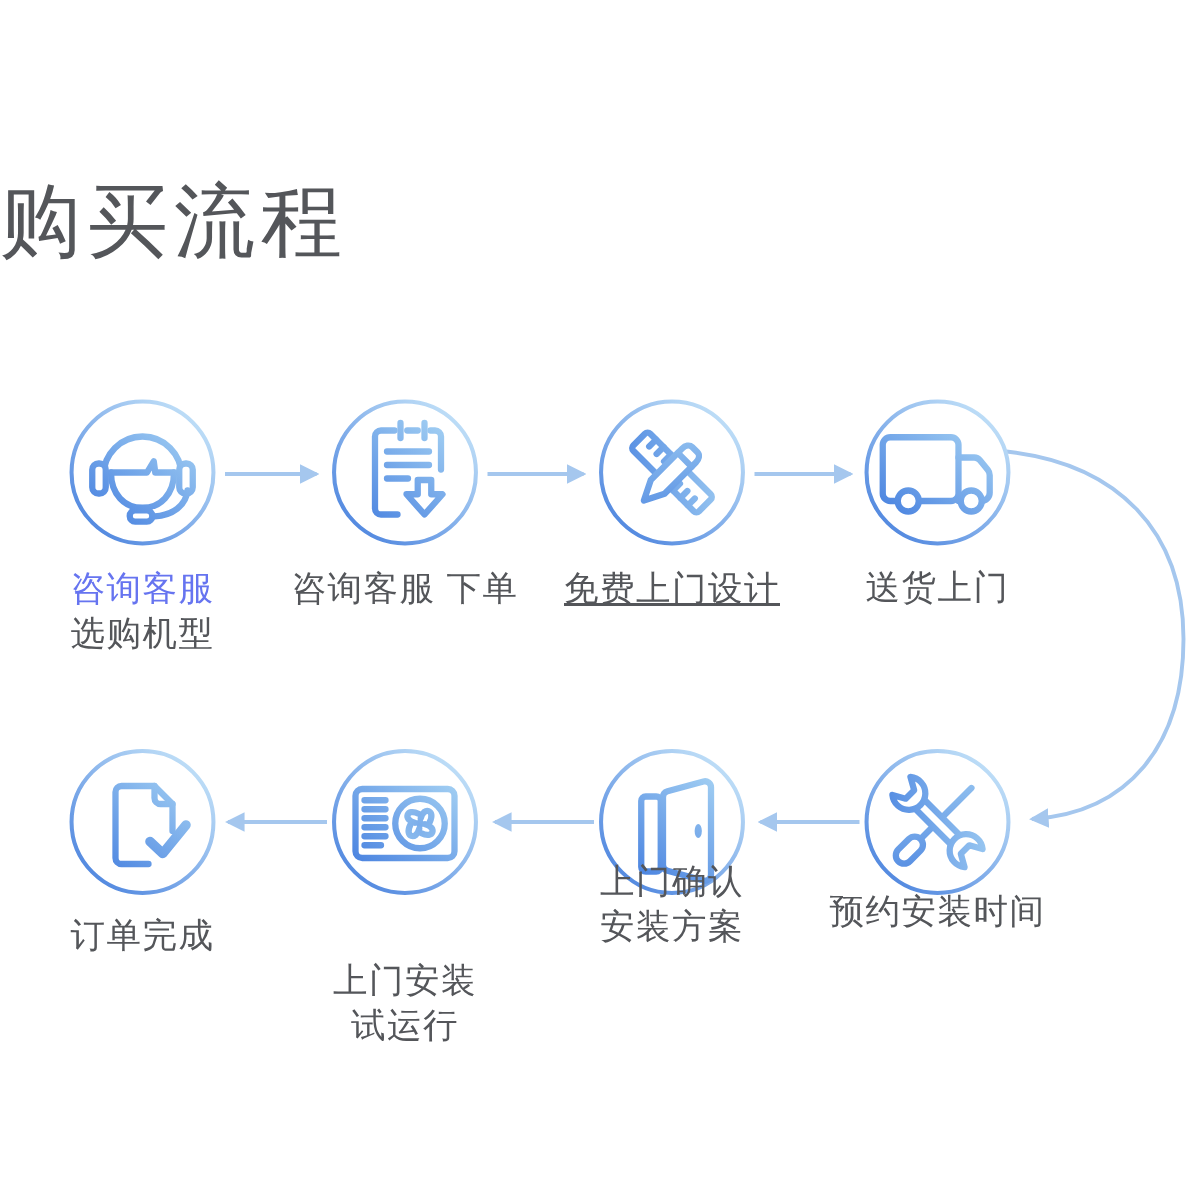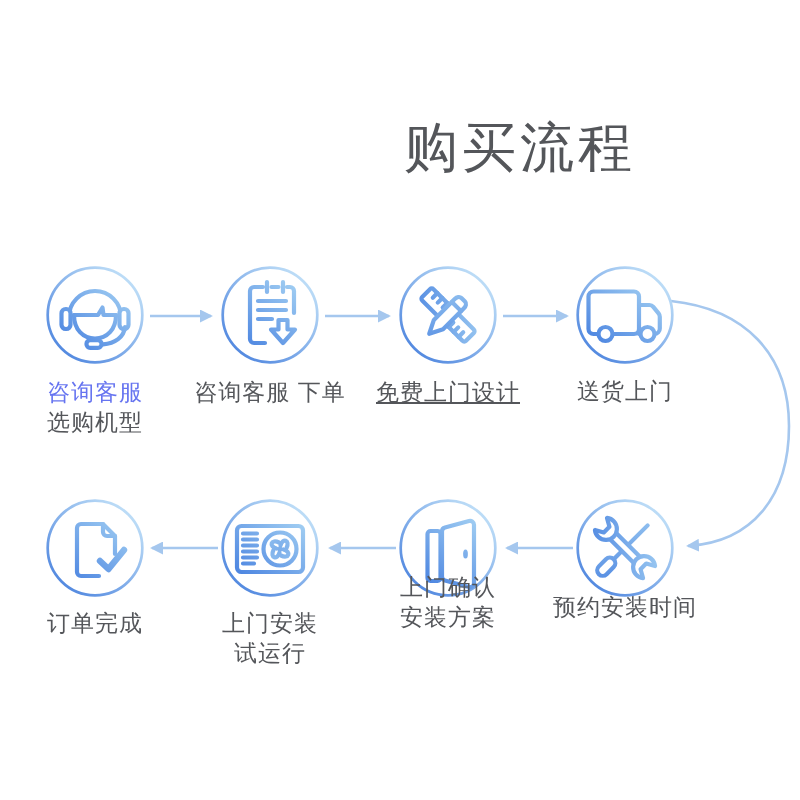--- a/index.html
+++ b/index.html
@@ -1,41 +1,41 @@
 <!DOCTYPE html>
 <html><head>
 <meta charset="utf-8">
 <style>
   html,body{margin:0;padding:0;background:#ffffff;}
   body{width:800px;height:800px;font-family:"Liberation Sans","DejaVu Sans",sans-serif;}
   .page{position:relative;width:800px;height:800px;background:#fff;overflow:hidden;}
 
   .title{
     position:absolute;top:112px;left:0;width:636px;
-    text-align:right;font-size:54px;font-weight:300;
+    text-align:left;font-size:54px;font-weight:300;
     letter-spacing:4px;color:#54565A;
   }
 
   .station{position:absolute;width:100px;height:100px;}
   .station svg{display:block;width:100px;height:100px;}
 
   
   .s0{left:45px;top:265px;}  .s1{left:220px;top:265px;}
   .s2{left:398px;top:265px;} .s3{left:575px;top:265px;}
   .s4{left:575px;top:498px;} .s5{left:398px;top:498px;}
   .s6{left:220px;top:498px;} .s7{left:45px;top:498px;}
 
   .label{
     position:absolute;width:220px;text-align:center;
     font-size:23px;line-height:30px;color:#54565A;letter-spacing:1px;
   }
   .l0{left:-15px;top:377px;} .l1{left:160px;top:377px;}
   .l2{left:338px;top:377px;text-decoration:underline;} .l3{left:515px;top:377px;font-family:Liberation Serif, serif;}
   .l4{left:515px;top:592px;} .l5{left:338px;top:572px;}
-  .l6{left:160px;top:608px;} .l7{left:-15px;top:608px;}
+  .l6{left:160px;top:638px;} .l7{left:-15px;top:608px;}
 
   .accent{color:#6674F0;}
   .line{display:block;}
 
   .arrows{position:absolute;left:0;top:0;width:800px;height:800px;pointer-events:none;}
 
   .ring{fill:none;stroke:url(#gradRing);stroke-width:2.7;}
   .ic{fill:none;stroke:url(#gradIcon);stroke-width:4.2;stroke-linecap:round;stroke-linejoin:round;}
   .icw{fill:#ffffff;stroke:url(#gradIcon);stroke-width:4.2;stroke-linecap:round;stroke-linejoin:round;}
   .icf{fill:url(#gradIcon);stroke:none;}

